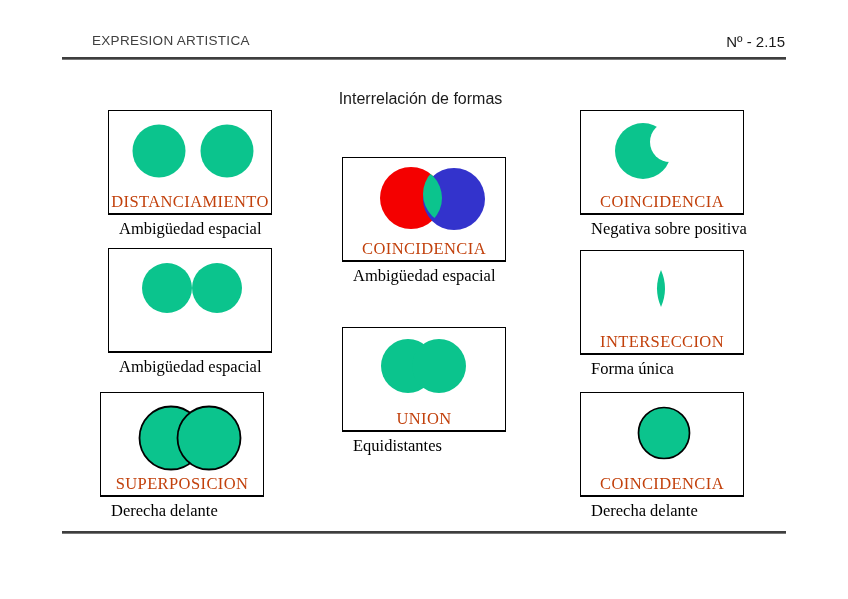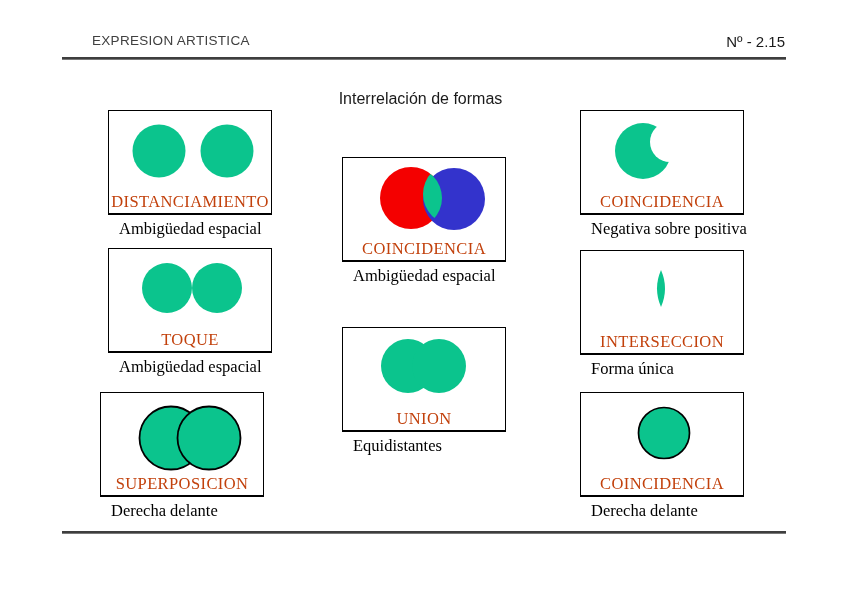--- a/index.html
+++ b/index.html
@@ -51,21 +51,20 @@
   </div>
   <div class="caption">Ambigüedad espacial</div>
 </div>
 
 <div class="panel" id="p-toque">
   <div class="box">
     <svg width="164" height="105" viewBox="0 0 164 105">
       <circle cx="58" cy="39" r="25" fill="#0bc48d"></circle>
       <circle cx="108" cy="39" r="25" fill="#0bc48d"></circle>
     </svg>
-    <div class="box-label">TOQUE</div>
   </div>
   <div class="caption">Ambigüedad espacial</div>
 </div>
 
 <div class="panel" id="p-super">
   <div class="box">
     <svg width="164" height="105" viewBox="0 0 164 105">
       <circle cx="70" cy="45" r="31.5" stroke="#000" stroke-width="1.8" fill="#0bc48d"></circle>
       <circle cx="108" cy="45" r="31.5" stroke="#000" stroke-width="1.8" fill="#0bc48d"></circle>
     </svg>

